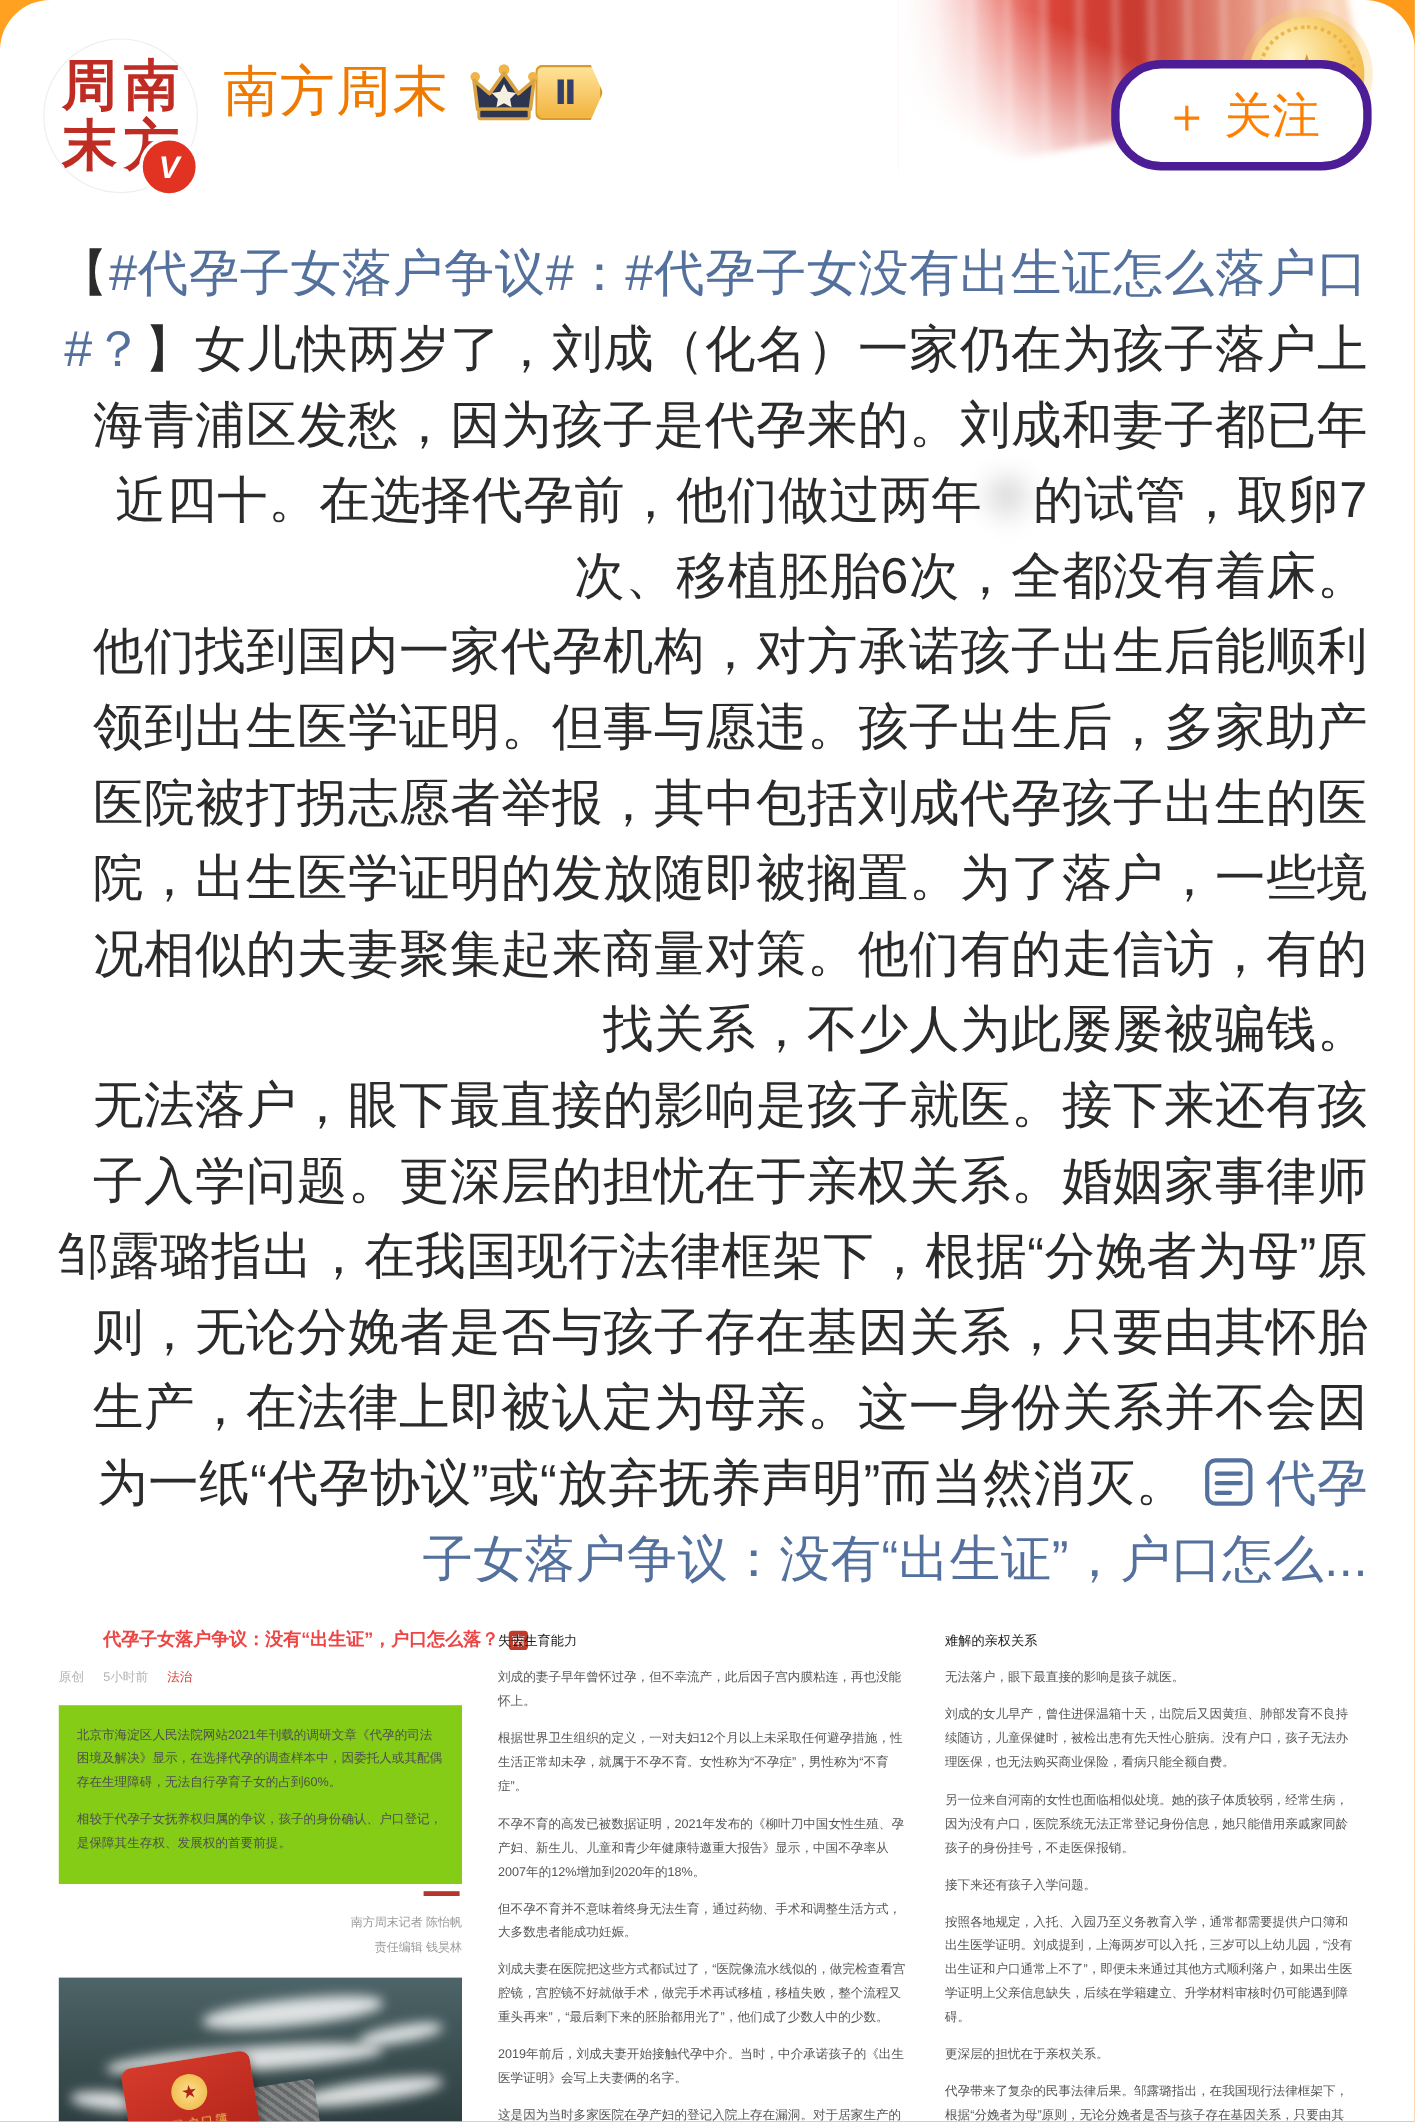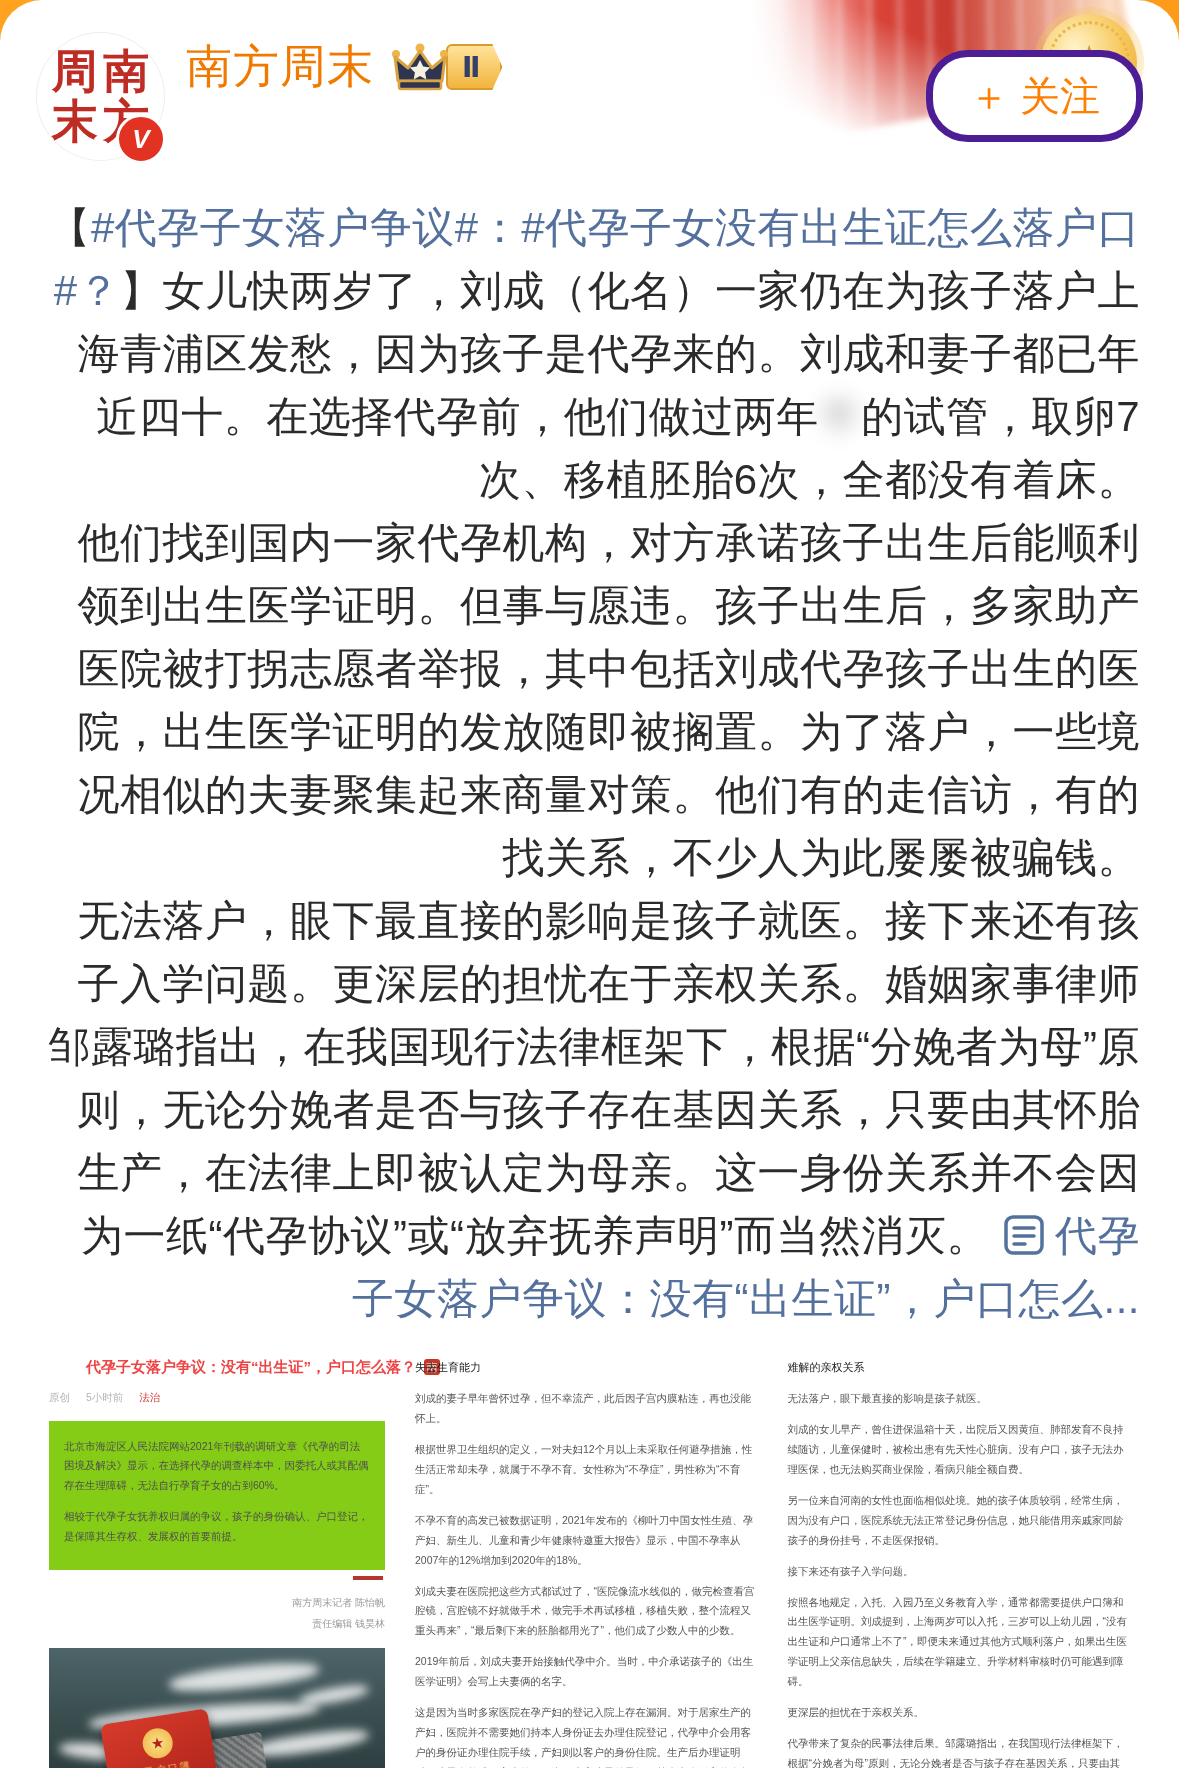--- a/index.html
+++ b/index.html
@@ -29,21 +29,21 @@
   
   .header{position:relative;height:196px;}
   .avatar{position:absolute;left:37px;top:33px;width:127px;height:127px;border-radius:50%;
     background:#fff;box-shadow:0 0 0 1px #eee;display:grid;grid-template-columns:1fr 1fr;
     padding:14px 12px;box-sizing:border-box;z-index:3;}
   .avatar span{font-family:"DejaVu Serif","Liberation Serif",serif;font-weight:bold;color:#bf2c24;
     font-size:46px;line-height:48px;text-align:center;}
   .v-badge{position:absolute;right:-2px;bottom:-4px;width:44px;height:44px;border-radius:50%;
     background:#e23222;border:3px solid #fff;color:#fff;font-weight:bold;font-style:italic;
     font-size:26px;display:flex;align-items:center;justify-content:center;}
-  .name-row{position:absolute;left:186px;top:36px;display:flex;align-items:center;gap:14px;z-index:3;}
+  .name-row{position:absolute;left:186px;top:46px;display:flex;align-items:center;gap:14px;z-index:3;}
   .screen-name{font-size:46px;color:#f07a00;font-weight:500;letter-spacing:1px;}
   .vip{display:flex;align-items:center;}
   .vip-plate{height:42px;margin-left:-6px;padding:0 20px 0 14px;display:flex;align-items:center;
     background:linear-gradient(#ffe39a,#f2b43e);border:2px solid #d99b2e;border-radius:6px;
     clip-path:polygon(0 0,82% 0,100% 50%,82% 100%,0 100%);
     font-size:28px;font-weight:bold;color:#35406a;}
   .meta-row{position:absolute;left:186px;top:118px;display:flex;align-items:center;z-index:3;}
   .pin-badge{border:2px solid #f59b45;color:#f08000;font-size:28px;border-radius:8px;
     padding:3px 12px;background:#fffdfa;}
   .timestamp{margin-left:22px;font-size:36px;color:#9e9e9e;}
@@ -182,20 +182,21 @@
             <div class="emblem">★</div>
             <div class="label">居民户口簿</div>
           </div>
         </div>
       </div>
       <div class="p-col">
           <h3>失去生育能力</h3>
           <p>刘成的妻子早年曾怀过孕，但不幸流产，此后因子宫内膜粘连，再也没能怀上。</p>
           <p>根据世界卫生组织的定义，一对夫妇12个月以上未采取任何避孕措施，性生活正常却未孕，就属于不孕不育。女性称为“不孕症”，男性称为“不育症”。</p>
           <p>不孕不育的高发已被数据证明，2021年发布的《柳叶刀中国女性生殖、孕产妇、新生儿、儿童和青少年健康特邀重大报告》显示，中国不孕率从2007年的12%增加到2020年的18%。</p>
+          <p>但不孕不育并不意味着终身无法生育，通过药物、手术和调整生活方式，大多数患者能成功妊娠。</p>
           <p>刘成夫妻在医院把这些方式都试过了，“医院像流水线似的，做完检查看宫腔镜，宫腔镜不好就做手术，做完手术再试移植，移植失败，整个流程又重头再来”，“最后剩下来的胚胎都用光了”，他们成了少数人中的少数。</p>
           <p>2019年前后，刘成夫妻开始接触代孕中介。当时，中介承诺孩子的《出生医学证明》会写上夫妻俩的名字。</p>
           <p>这是因为当时多家医院在孕产妇的登记入院上存在漏洞。对于居家生产的产妇，医院并不需要她们持本人身份证去办理住院登记，代孕中介会用客户的身份证办理住院手续，产妇则以客户的身份住院。生产后办理证明时，孩子自然成了客户的，而真正生育孩子的孕妈，其真实身份和信息都被隐去。</p>
         </div>
       <div class="p-col">
           <h3>难解的亲权关系</h3>
           <p>无法落户，眼下最直接的影响是孩子就医。</p>
           <p>刘成的女儿早产，曾住进保温箱十天，出院后又因黄疸、肺部发育不良持续随访，儿童保健时，被检出患有先天性心脏病。没有户口，孩子无法办理医保，也无法购买商业保险，看病只能全额自费。</p>
           <p>另一位来自河南的女性也面临相似处境。她的孩子体质较弱，经常生病，因为没有户口，医院系统无法正常登记身份信息，她只能借用亲戚家同龄孩子的身份挂号，不走医保报销。</p>
           <p>接下来还有孩子入学问题。</p>

